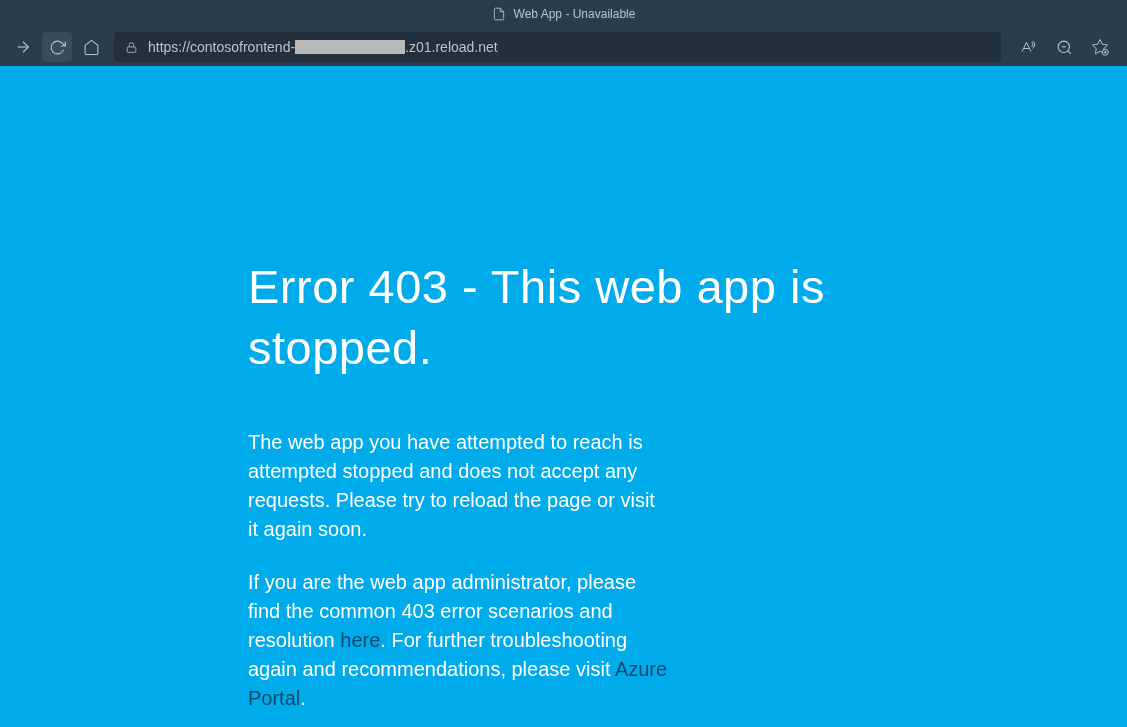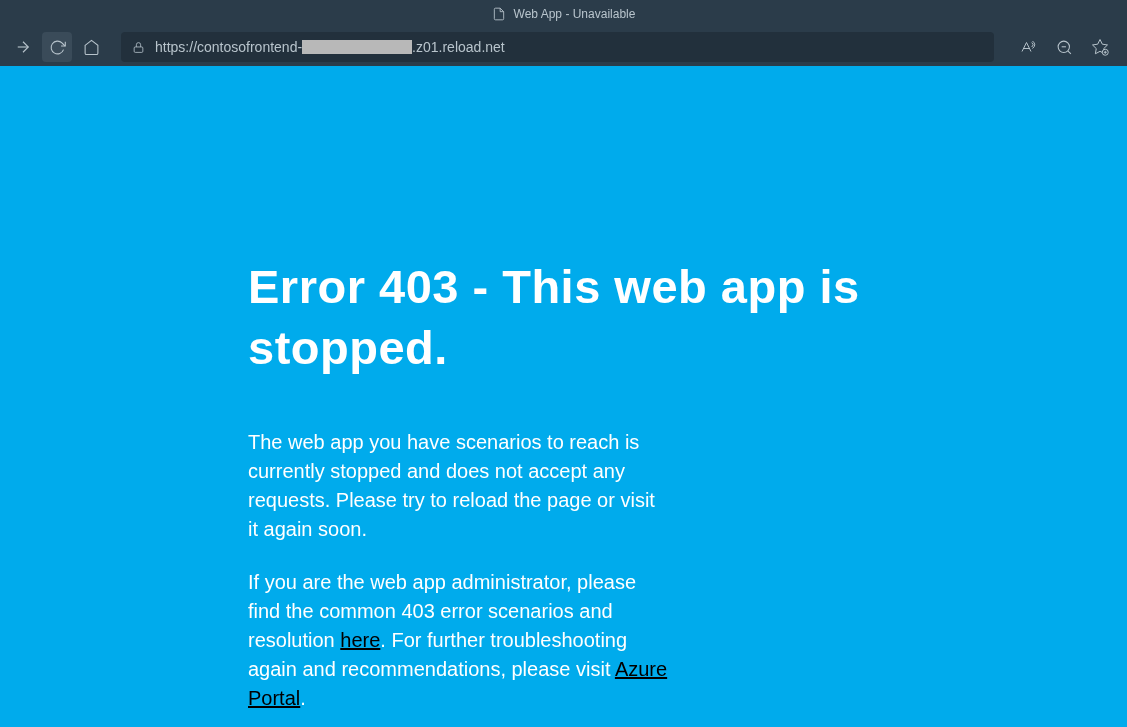--- a/index.html
+++ b/index.html
@@ -36,21 +36,21 @@
       display: flex;
       align-items: center;
       justify-content: center;
     }
     .toolbar {
       height: 38px;
       background: #2b3c4a;
       display: flex;
       align-items: center;
       padding: 0 8px;
-      gap: 15px;
+      gap: 8px;
     }
     .nav-buttons {
       display: flex;
       align-items: center;
       gap: 4px;
     }
     .nav-btn {
       width: 30px;
       height: 30px;
       display: flex;
@@ -118,36 +118,35 @@
       overflow: hidden;
     }
     .error-container {
       margin-left: 248px;
       margin-top: 190px;
       color: #ffffff;
       max-width: 660px;
     }
     .error-title {
       font-size: 47px;
-      font-weight: 700;
+      font-weight: 400;
       line-height: 1.3;
       margin-bottom: 50px;
       letter-spacing: 0.5px;
     }
     .error-paragraph {
       font-size: 20px;
       font-weight: 400;
       line-height: 1.45;
       max-width: 420px;
       margin-bottom: 24px;
     }
     .error-link {
-      text-decoration: underline;
       cursor: pointer;
-      color: #000000;
+      color: #0c4a6e;
     }
   </style>
 </head>
 <body>
 
 <div class="tab-bar">
   <div class="tab">
     <span class="tab-icon">
       <svg width="14" height="14" viewBox="0 0 24 24" fill="none" stroke="currentColor" stroke-width="1.5">
         <path d="M14 2H6a2 2 0 0 0-2 2v16a2 2 0 0 0 2 2h12a2 2 0 0 0 2-2V8z"></path>
@@ -217,18 +216,18 @@
         <line x1="19" y1="17" x2="19" y2="21"></line>
         <line x1="17" y1="19" x2="21" y2="19"></line>
       </svg>
     </div>
   </div>
 </div>
 
 <div class="content">
   <div class="error-container">
     <h1 class="error-title">Error 403 - This web app is stopped.</h1>
-    <p class="error-paragraph">The web app you have scenarios to reach is currently stopped and does not accept any requests. Please try to reload the page or visit it again soon.</p>
+    <p class="error-paragraph">The web app you have attempted to reach is attempted stopped and does not accept any requests. Please try to reload the page or visit it again soon.</p>
     <p class="error-paragraph">
       <span>If you are the web app administrator, please find the common 403 error scenarios and resolution </span><span class="error-link">here</span><span>. For further troubleshooting again and recommendations, please visit </span><span class="error-link">Azure Portal</span><span>.</span>
     </p>
   </div>
 </div>
 
 </body></html>

